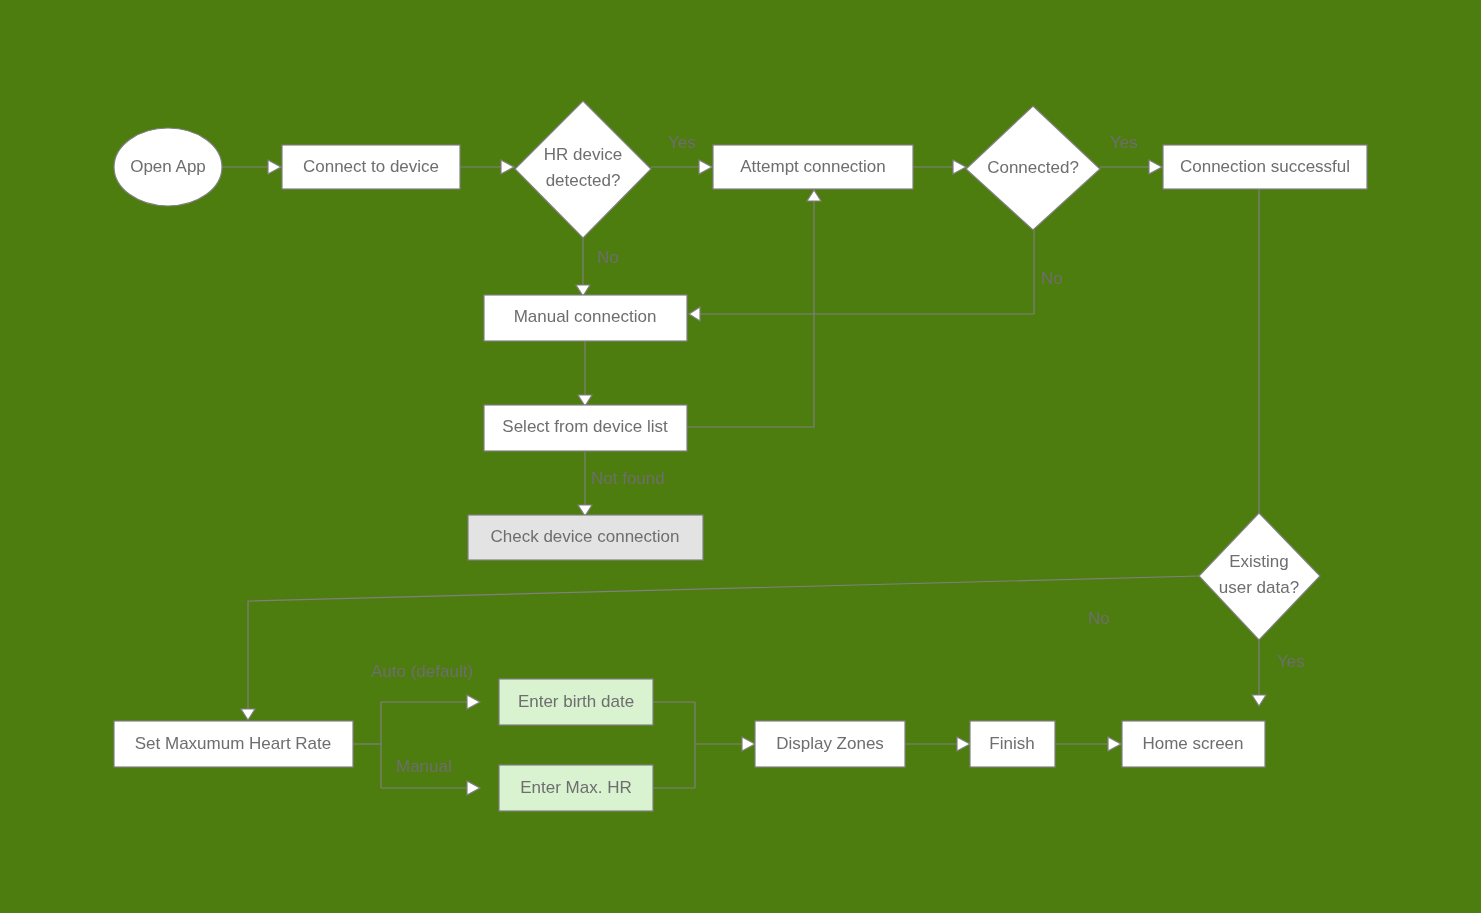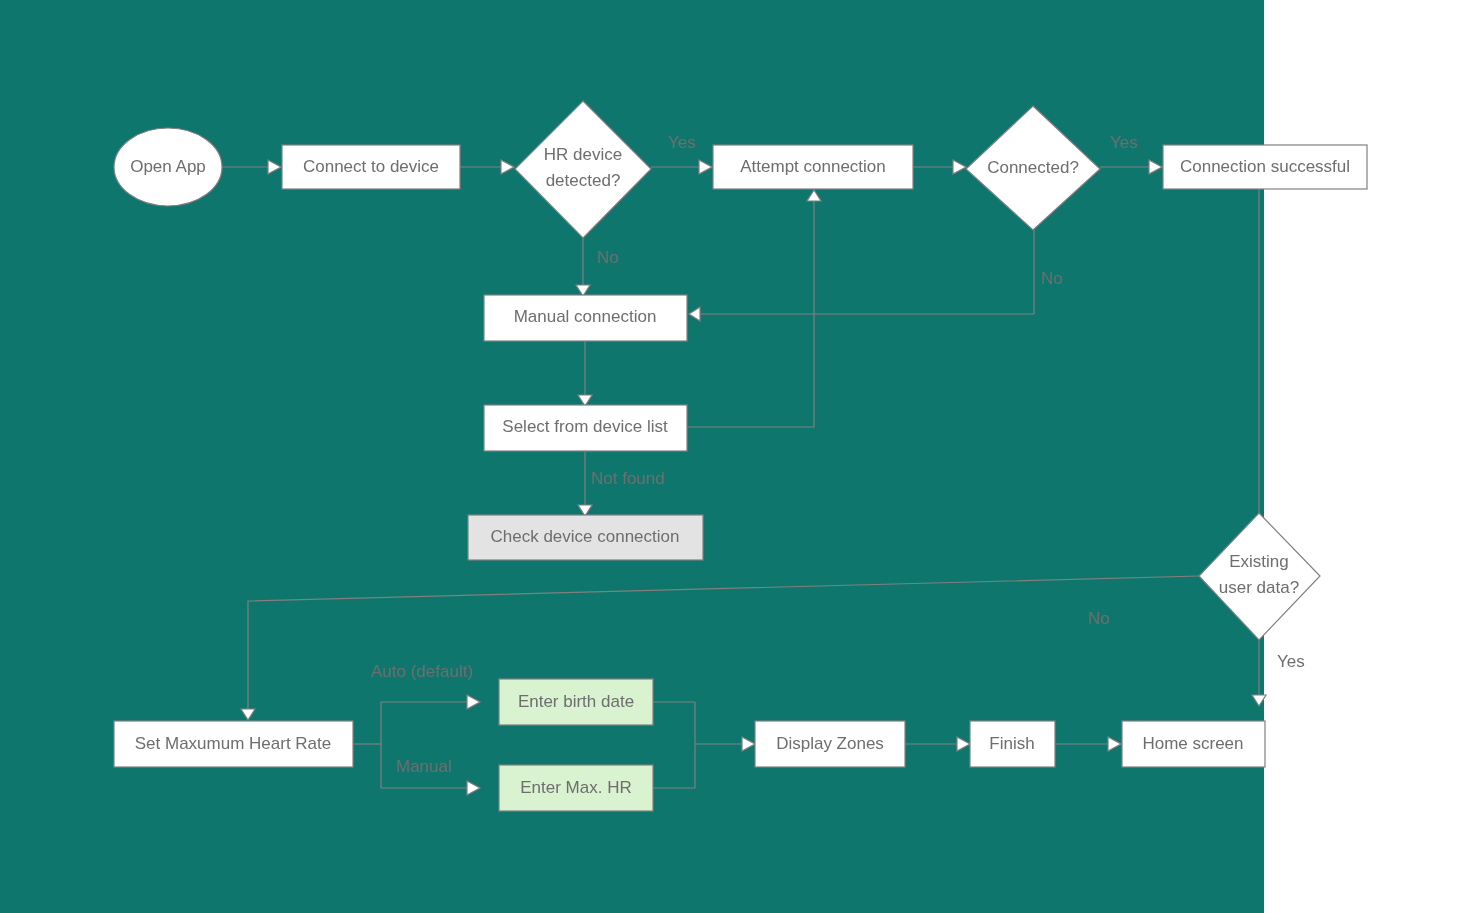--- a/index.html
+++ b/index.html
@@ -8,23 +8,23 @@
     background: #ffffff;
   }
   body {
     width: 1481px;
     height: 913px;
     overflow: hidden;
     font-family: "Liberation Sans", sans-serif;
   }
   #canvas {
     position: relative;
-    width: 1264px;
+    width: 1481px;
     height: 913px;
-    background: #0f766e;
+    background: #4d7c0f;
   }
   svg#flow {
     position: absolute;
     left: 0; top: 0;
     width: 1481px;
     height: 913px;
   }
   .node-shape {
     fill: #ffffff;
     stroke: #808080;

